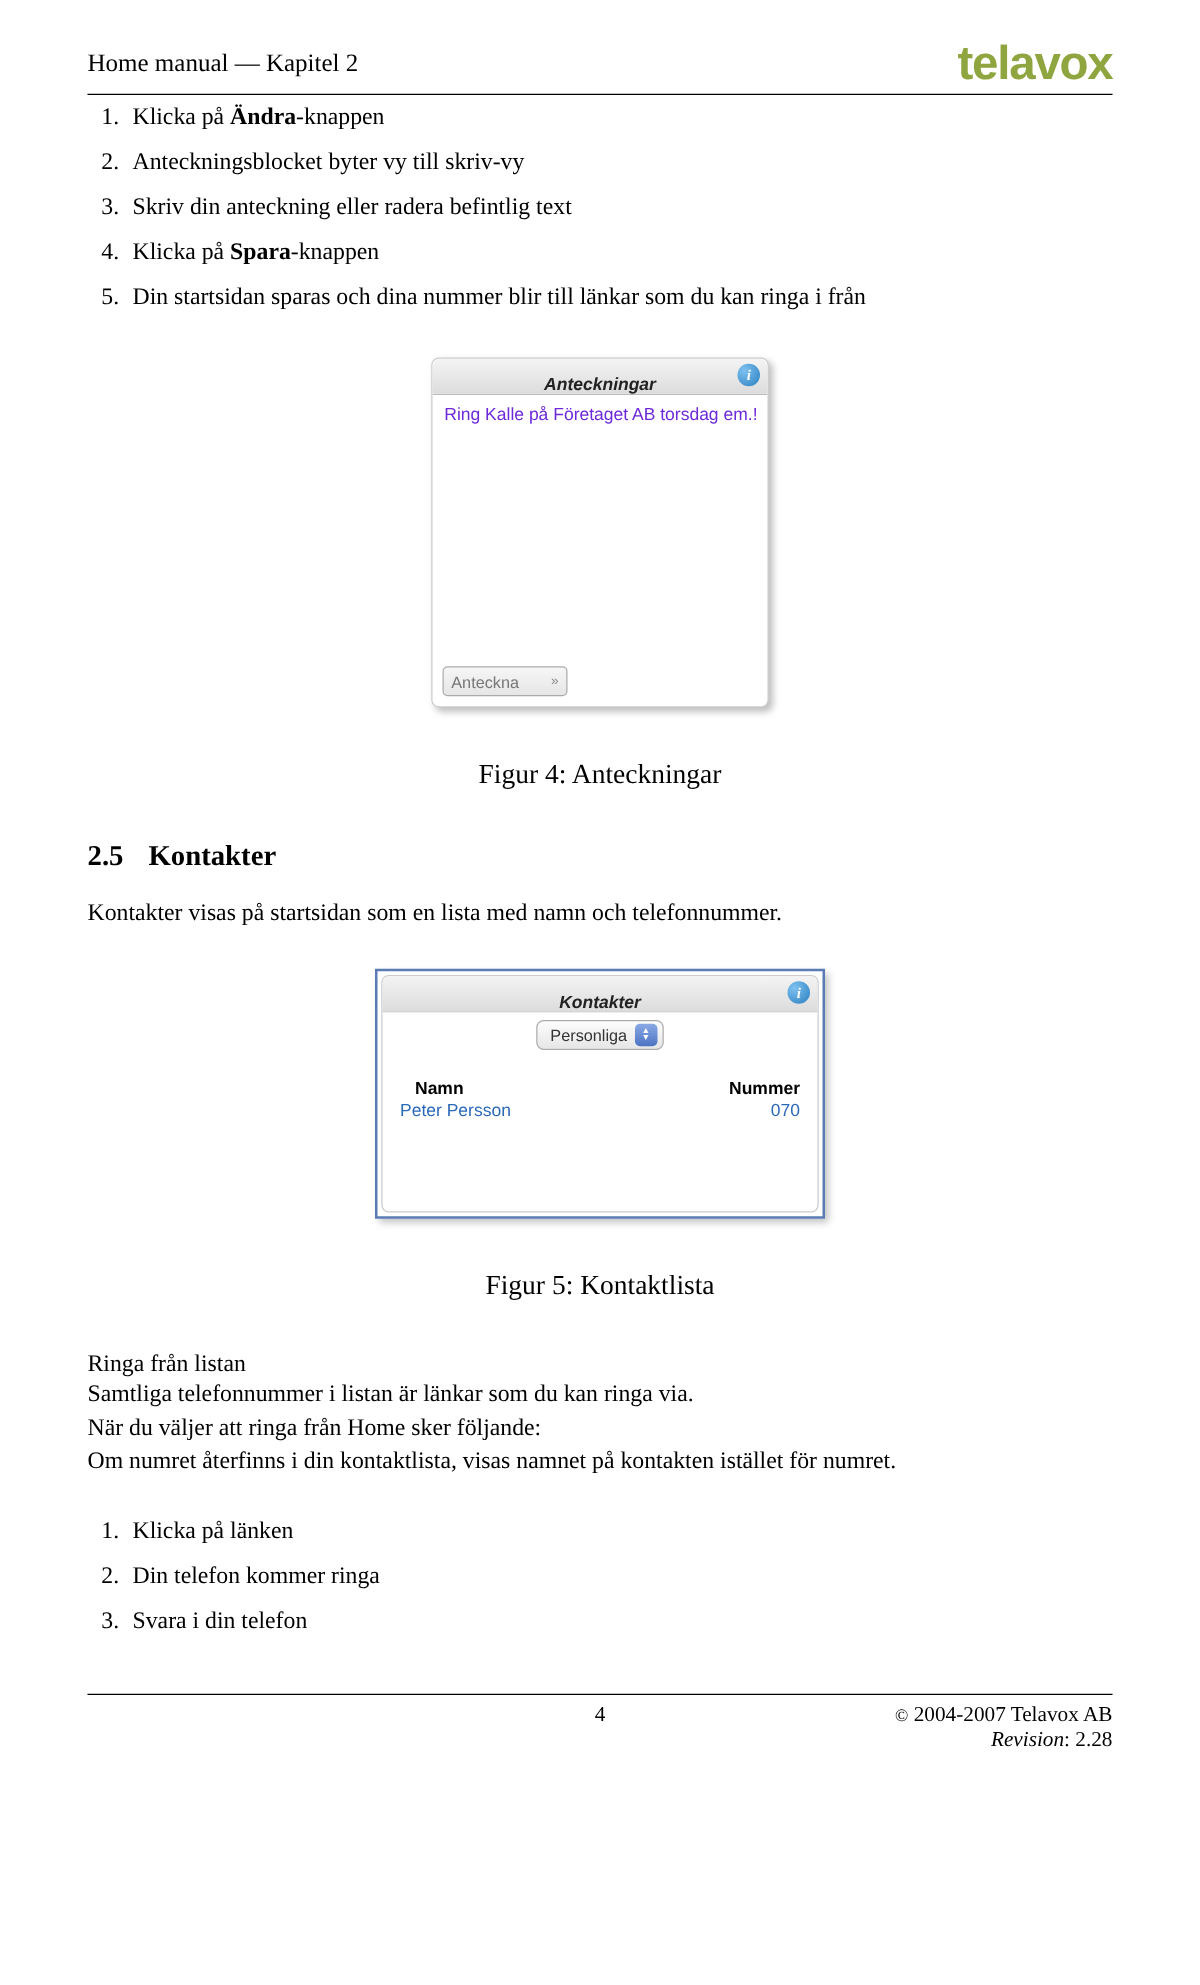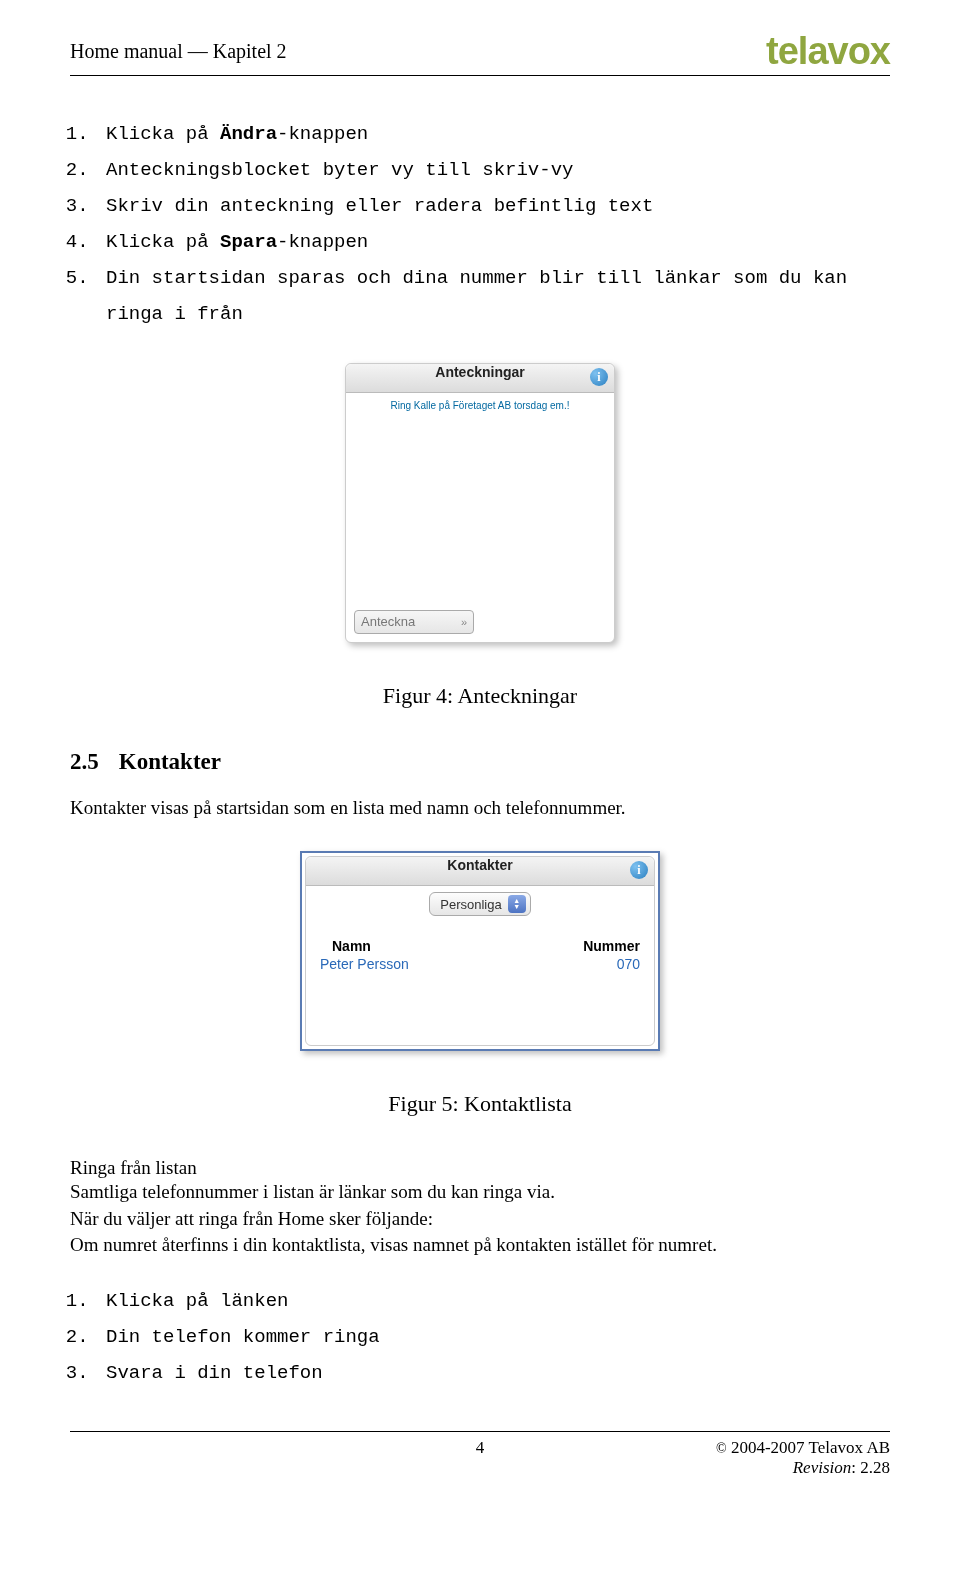--- a/index.html
+++ b/index.html
@@ -16,38 +16,36 @@
     padding: 30px 70px 20px 70px;
     box-sizing: border-box;
     position: relative;
   }
   .header {
     display: flex;
     justify-content: space-between;
     align-items: center;
     border-bottom: 1px solid #000;
     padding-bottom: 2px;
-    margin-bottom: 40px;
   }
   .header-left {
     font-size: 20px;
   }
   .logo {
     font-family: Arial, sans-serif;
     font-size: 38px;
     font-weight: bold;
     letter-spacing: -1px;
     color: #8fa640;
   }
   .list-block {
     margin: 0 0 30px 0;
     padding-left: 30px;
     font-size: 19px;
     line-height: 1.9;
-    font-family: Liberation Mono, monospace;
   }
   .list-block li {
     padding-left: 6px;
   }
   .fig-wrap {
     text-align: center;
     margin: 20px 0 40px 0;
   }
   .fig-caption {
     text-align: center;
@@ -66,54 +64,56 @@
     display: flex;
     flex-direction: column;
     font-family: Arial, sans-serif;
   }
   .panel-titlebar {
     height: 28px;
     background: linear-gradient(#f4f4f4,#dcdcdc);
     border-bottom: 1px solid #bbb;
     border-radius: 6px 6px 0 0;
     display: flex;
-    align-items: flex-start;
+    align-items: flex-end;
     justify-content: center;
     position: relative;
     font-size: 14px;
     font-weight: bold;
     color: #222;
+    font-style: italic;
   }
   .info-icon {
     position: absolute;
     right: 6px;
     top: 4px;
     width: 18px;
     height: 18px;
     border-radius: 50%;
     background: radial-gradient(circle at 30% 30%, #7ec1f0, #2a7fc0);
     color: #fff;
     font-size: 12px;
     font-weight: bold;
     line-height: 18px;
     text-align: center;
     font-family: Georgia, serif;
   }
   .panel-body {
     flex: 1;
     padding: 6px 8px;
-    font-size: 10px;
-    color: #0369a1;
+    font-size: 14px;
+    color: #6d28d9;
     line-height: 1.3;
+    text-align: right;
   }
   .panel-footer-input {
     margin: 8px;
   }
   .anteckna-area {
-    width: 120px;
+    width: 100px;
     height: 24px;
     border: 1px solid #aaa;
     border-radius: 4px;
     background: linear-gradient(#f6f6f6,#e6e6e6);
     font-size: 13px;
     color: #777;
     padding: 0 6px;
     display: flex;
     align-items: center;
     justify-content: space-between;

